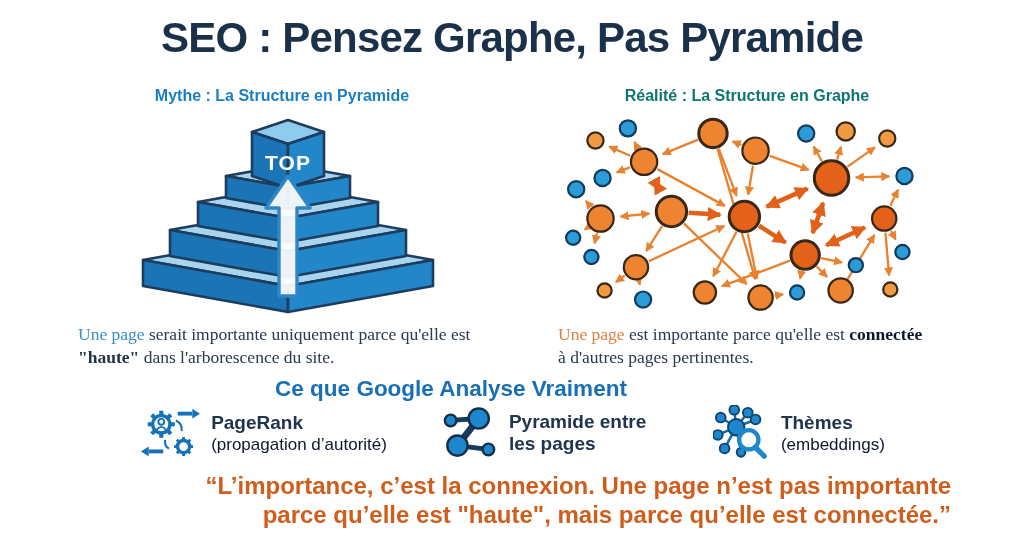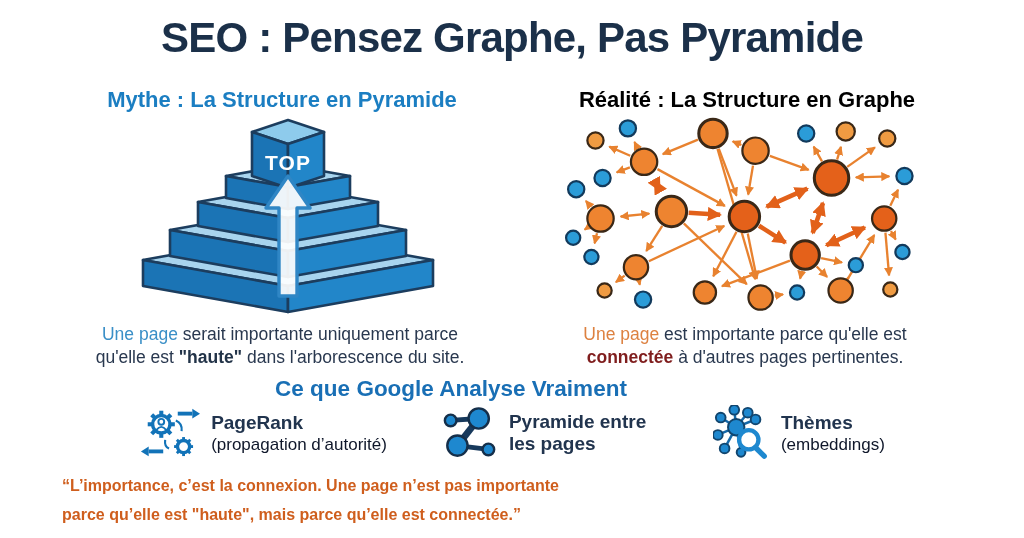--- a/index.html
+++ b/index.html
@@ -5,53 +5,53 @@
   html,body{margin:0;padding:0;}
   body{
     width:1024px;height:538px;overflow:hidden;background:#ffffff;
     font-family:"Liberation Sans","DejaVu Sans",sans-serif;position:relative;
   }
   .stage{position:absolute;inset:0;width:1024px;height:538px;}
   .title{
     position:absolute;top:14px;left:0;width:1024px;text-align:center;
     font-size:42px;font-weight:800;color:#1b3049;letter-spacing:-0.8px;
   }
-  .subheading{position:absolute;top:87px;font-size:22px;font-weight:800;text-align:center;}
+  .subheading{position:absolute;top:87px;font-size:16px;font-weight:800;text-align:center;}
   .sub-left{left:62px;width:440px;color:#1b7ec2;}
-  .sub-right{left:527px;width:440px;color:#000000;}
+  .sub-right{left:527px;width:440px;color:#0f766e;}
   .pyramid-svg{position:absolute;left:140px;top:110px;width:296px;height:206px;}
   .graph-svg{position:absolute;left:560px;top:113px;width:385px;height:203px;}
   .caption{
-    position:absolute;top:323px;text-align:center;font-size:17.5px;line-height:23px;
-    font-weight:500;color:#29384f;
+    position:absolute;top:323px;font-size:17.5px;line-height:23px;
+    font-weight:500;color:#29384f;font-family:Liberation Serif, serif;
   }
   .caption-left{left:78px;width:404px;}
   .caption-right{left:558px;width:374px;}
   .seg-blue{color:#3a8fc7;}
   .seg-navy{color:#29384f;}
   .seg-navy-bold{color:#223348;font-weight:800;}
   .seg-orange{color:#dd8140;}
-  .seg-orange-bold{color:#7f1d1d;font-weight:800;}
+  .seg-orange-bold{color:#0f172a;font-weight:800;}
   .analysis-heading{
     position:absolute;top:376px;left:0;width:902px;text-align:center;
     font-size:22.5px;font-weight:800;color:#196fb5;
   }
   .items-row{
     position:absolute;top:405px;left:0;width:1024px;display:flex;
     justify-content:center;align-items:flex-start;gap:54px;
   }
   .item{display:flex;align-items:center;gap:10px;}
   .item svg{flex:0 0 auto;}
   .item-text{display:flex;flex-direction:column;justify-content:center;}
   .item-title{font-size:19px;font-weight:800;color:#21344e;line-height:22px;}
   .item-sub{font-size:17px;font-weight:500;color:#0f172a;line-height:21px;}
   .w-narrow{max-width:150px;}
   .quote{
-    position:absolute;top:471px;left:62px;width:900px;text-align:left;
-    font-size:16px;font-weight:800;color:#cf5e1d;line-height:29px;
+    position:absolute;top:471px;left:51px;width:900px;text-align:right;
+    font-size:24px;font-weight:800;color:#cf5e1d;line-height:29px;
   }
   .icon-stroke{stroke:#1273b8;fill:none;}
 </style>
 </head>
 <body>
 
 <div class="stage">
 
   <div class="title">SEO : Pensez Graphe, Pas Pyramide</div>
 

